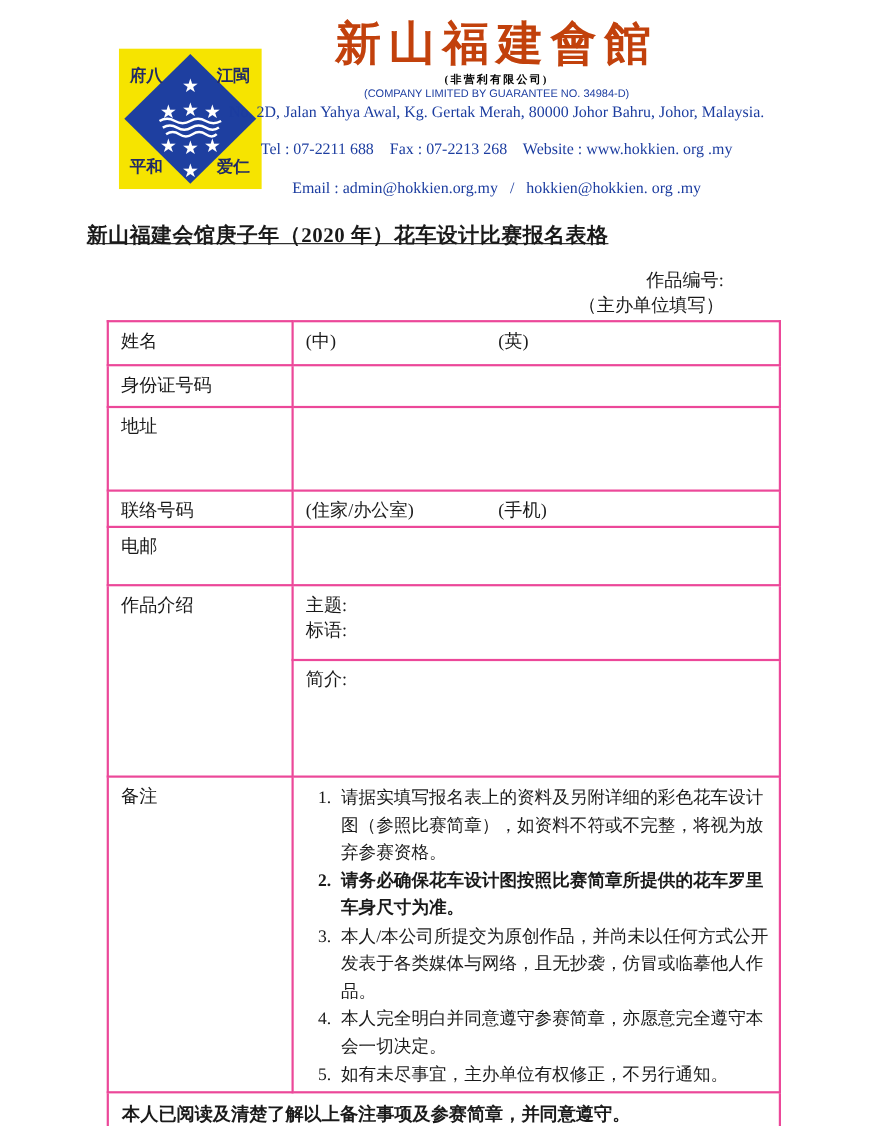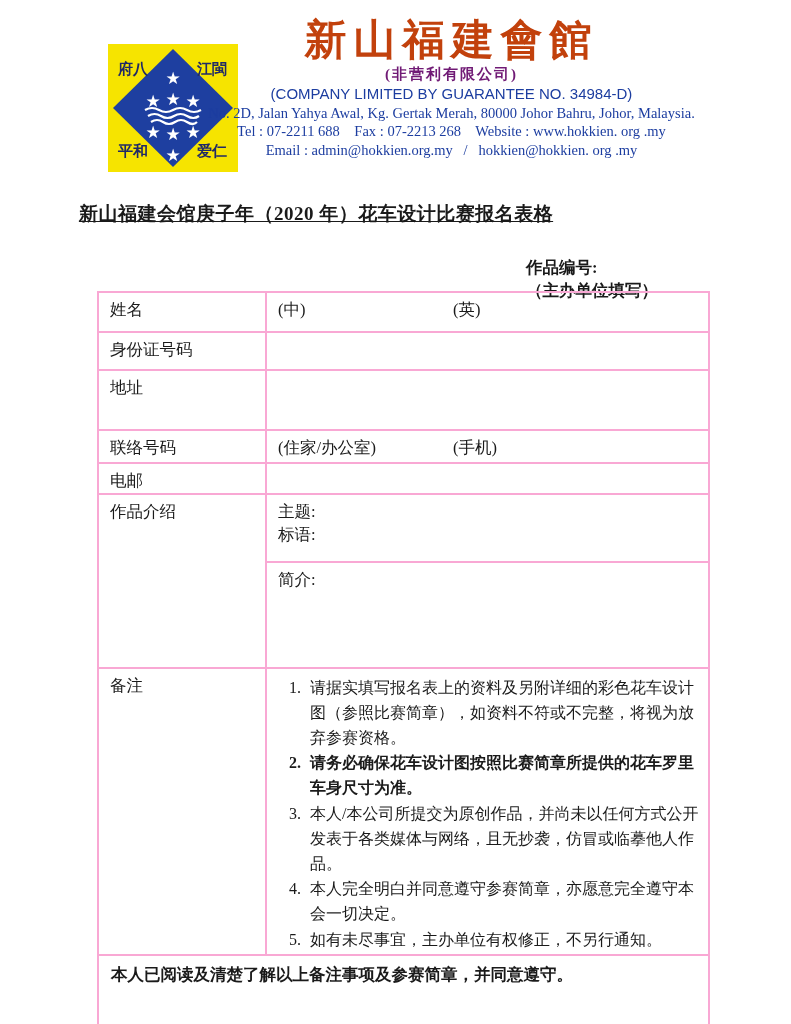--- a/index.html
+++ b/index.html
@@ -23,57 +23,57 @@
     text-align: center;
     color: #1c3da0;
   }
   .zh-name {
     font-family: "DejaVu Serif", serif;
     font-size: 42px; font-weight: bold; color: #c2410c;
     letter-spacing: 7px; line-height: 1.15;
     white-space: nowrap;
   }
   .zh-type {
-    font-size: 15px; font-weight: bold; color: #701a75;
+    font-size: 10px; font-weight: bold; color: #000000;
     letter-spacing: 2px; margin-top: 1px;
   }
   .en-name {
     font-family: "Liberation Sans", sans-serif;
     font-size: 23px; font-weight: 800; letter-spacing: -0.2px;
     margin-top: 2px; white-space: nowrap;
   }
   .en-reg {
     font-family: "Liberation Sans", sans-serif;
-    font-size: 15px; margin-top: 1px;
-  }
-  .hline { font-size: 14.5px; line-height: 1.18; margin-top: 1px; white-space: pre-wrap; }
+    font-size: 10px; margin-top: 1px;
+  }
+  .hline { font-size: 14.5px; line-height: 1.18; margin-top: 17px; white-space: pre-wrap; }
   .hline.first { margin-top: 3px; }
 
   
   .form-title {
     position: absolute; top: 201px; left: 0; width: 632px;
     text-align: center;
     font-size: 19px; font-weight: bold;
     text-decoration: underline;
     letter-spacing: 0.5px;
   }
   .entry-no {
-    position: absolute; top: 256px; right: 133px;
-    text-align: left; font-weight: bold;
+    position: absolute; top: 243px; right: 133px;
+    text-align: right; font-weight: normal;
     font-size: 16.5px; line-height: 1.4;
   }
 
   
   table.form {
     position: absolute; left: 97px; top: 291px;
     width: 611px;
     border-collapse: collapse; table-layout: fixed;
   }
   table.form td {
-    border: 2px solid #f9a8d4;
+    border: 2px solid #ec4899;
     vertical-align: top;
     padding: 5px 8px 0 11px;
     font-size: 16.5px;
     line-height: 1.4;
   }
   .pair { display: flex; }
   .pair .first { width: 175px; flex: 0 0 175px; }
   td.val { padding-left: 18px; }
   ol.notes {
     margin: 2px 0 0 0; padding-left: 27px;
@@ -149,34 +149,34 @@
         <span class="first">(中)</span>
         <span>(英)</span>
       </div>
     </td>
   </tr>
   <tr>
     <td style="height:38px">身份证号码</td>
     <td class="val"></td>
   </tr>
   <tr>
-    <td style="height:60px">地址</td>
+    <td style="height:76px">地址</td>
     <td class="val"></td>
   </tr>
   <tr>
     <td style="height:33px">联络号码</td>
     <td class="val">
       <div class="pair">
         <span class="first">(住家/办公室)</span>
         <span>(手机)</span>
       </div>
     </td>
   </tr>
   <tr>
-    <td style="height:31px">电邮</td>
+    <td style="height:53px">电邮</td>
     <td class="val"></td>
   </tr>
   <tr>
     <td rowspan="2" style="height:174px">作品介绍</td>
     <td class="val" style="height:68px">
       <div>主题:</div>
       <div>标语:</div>
     </td>
   </tr>
   <tr>

